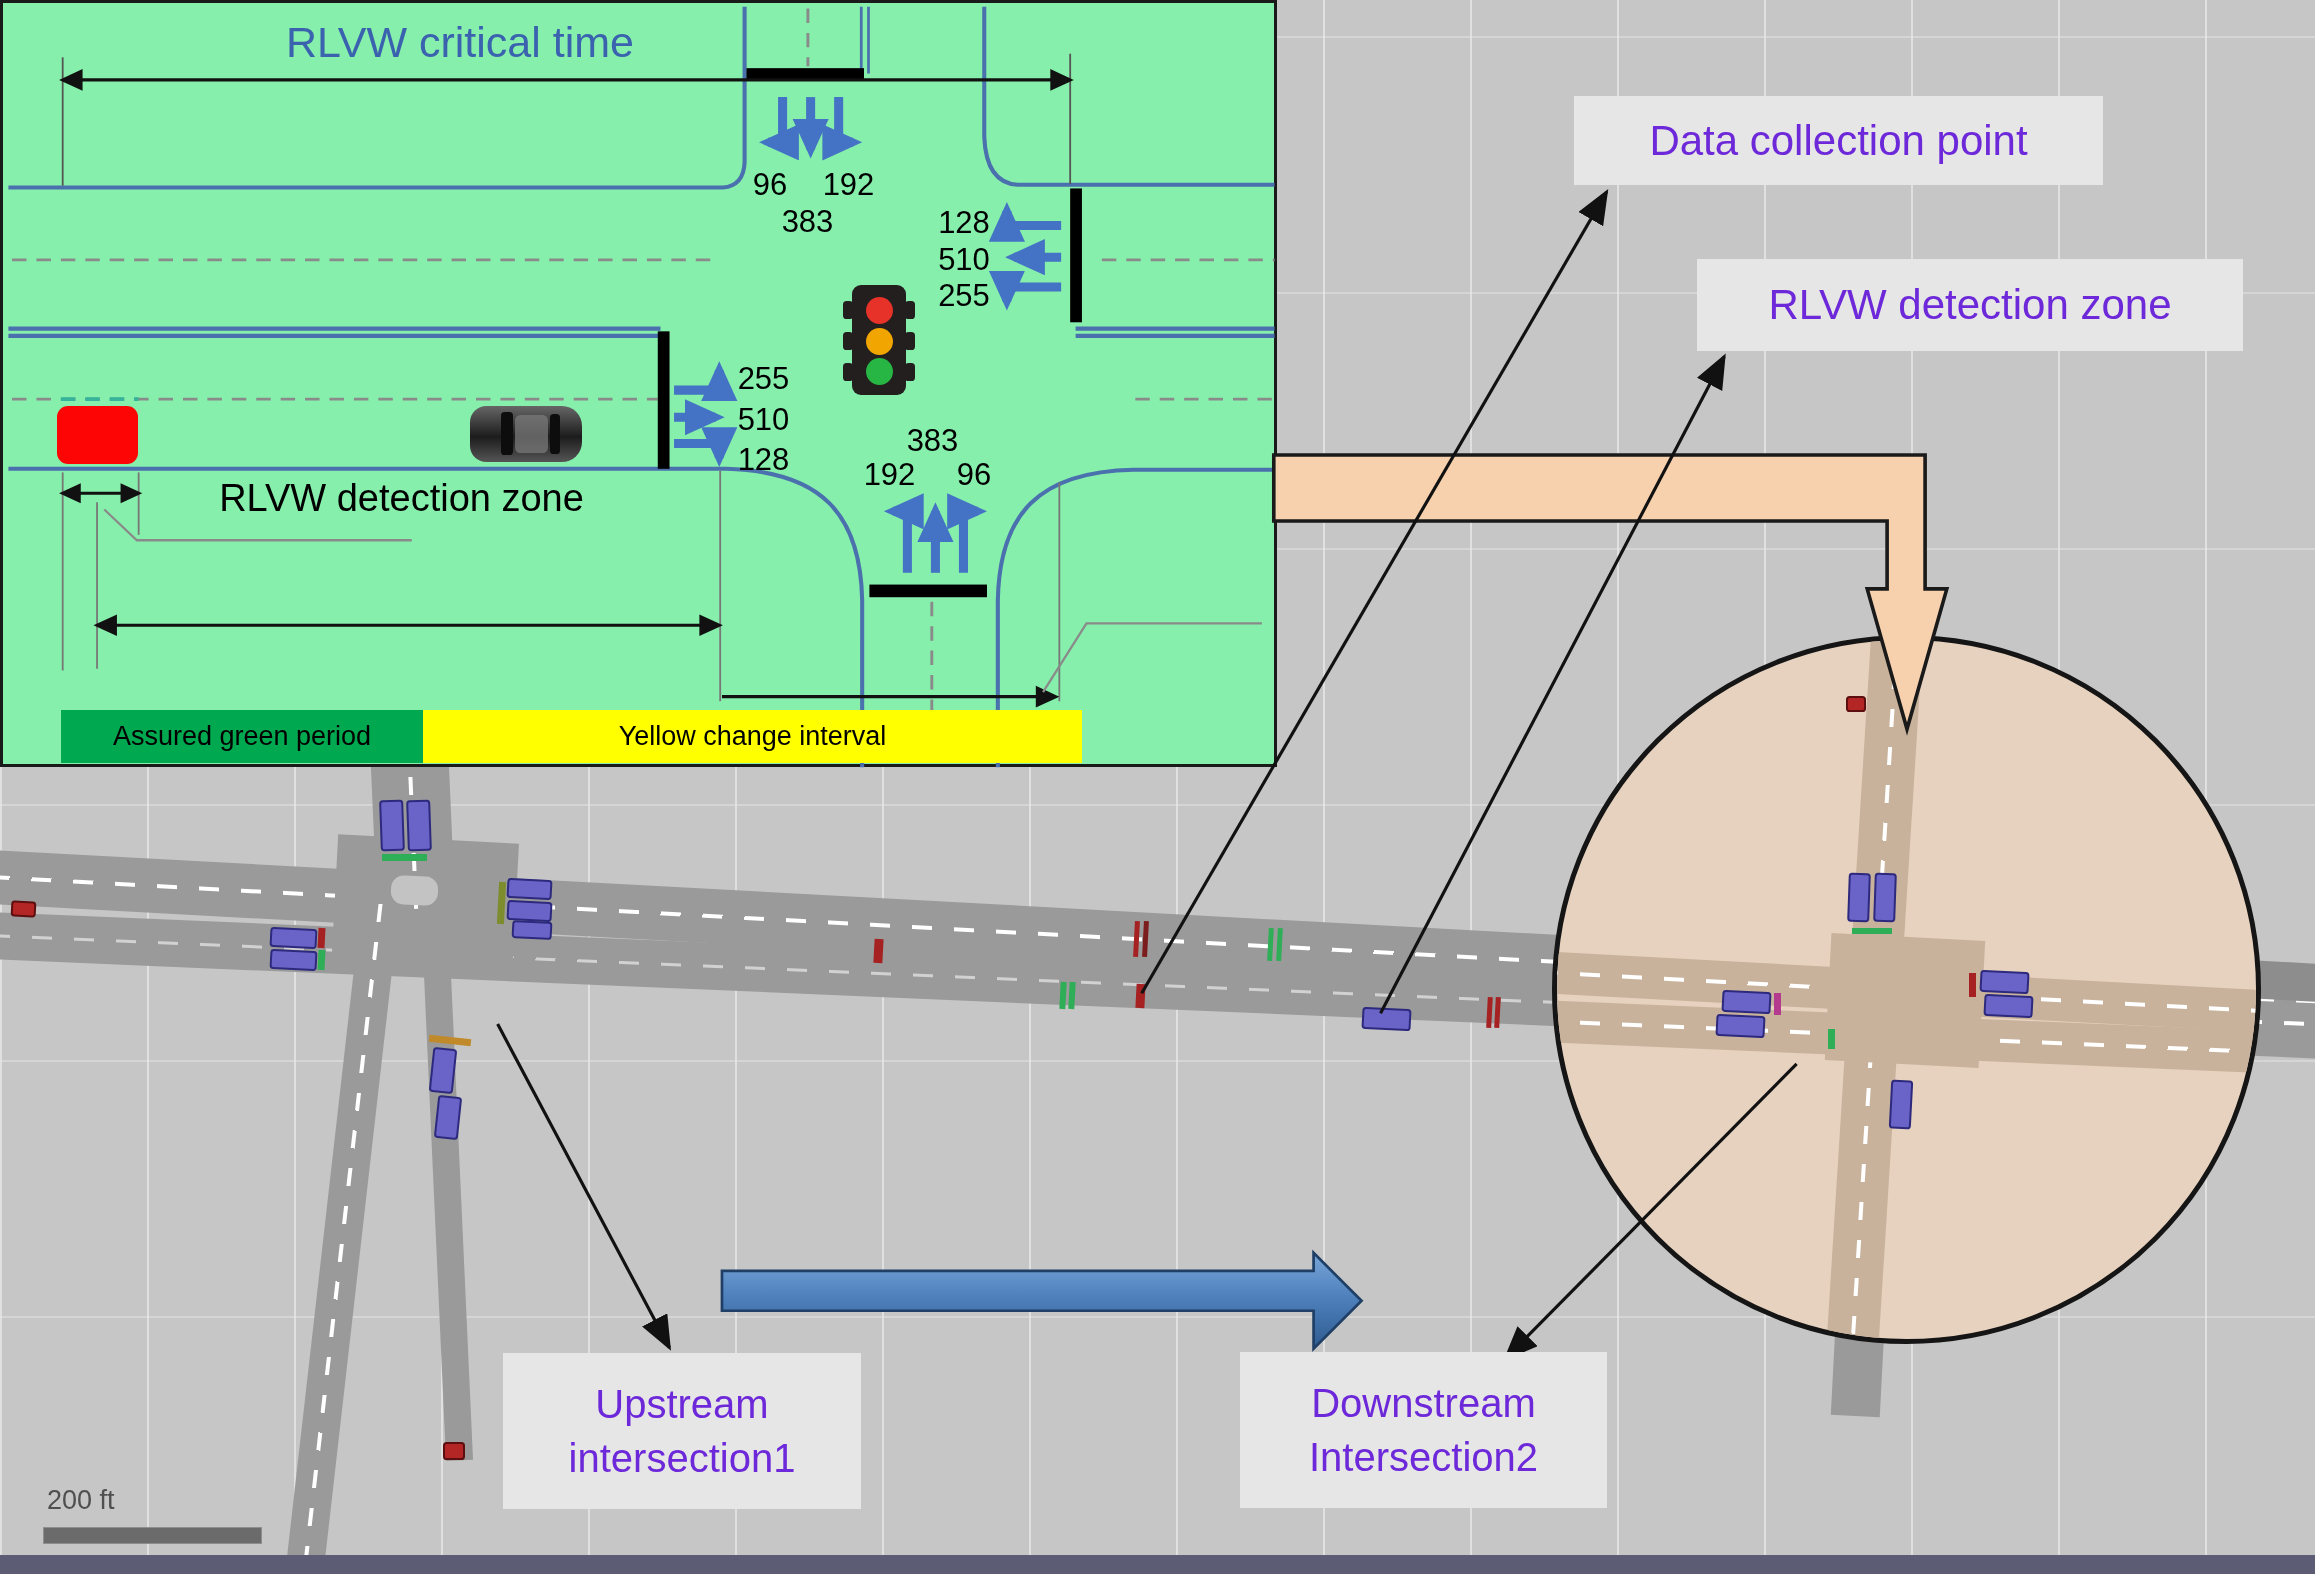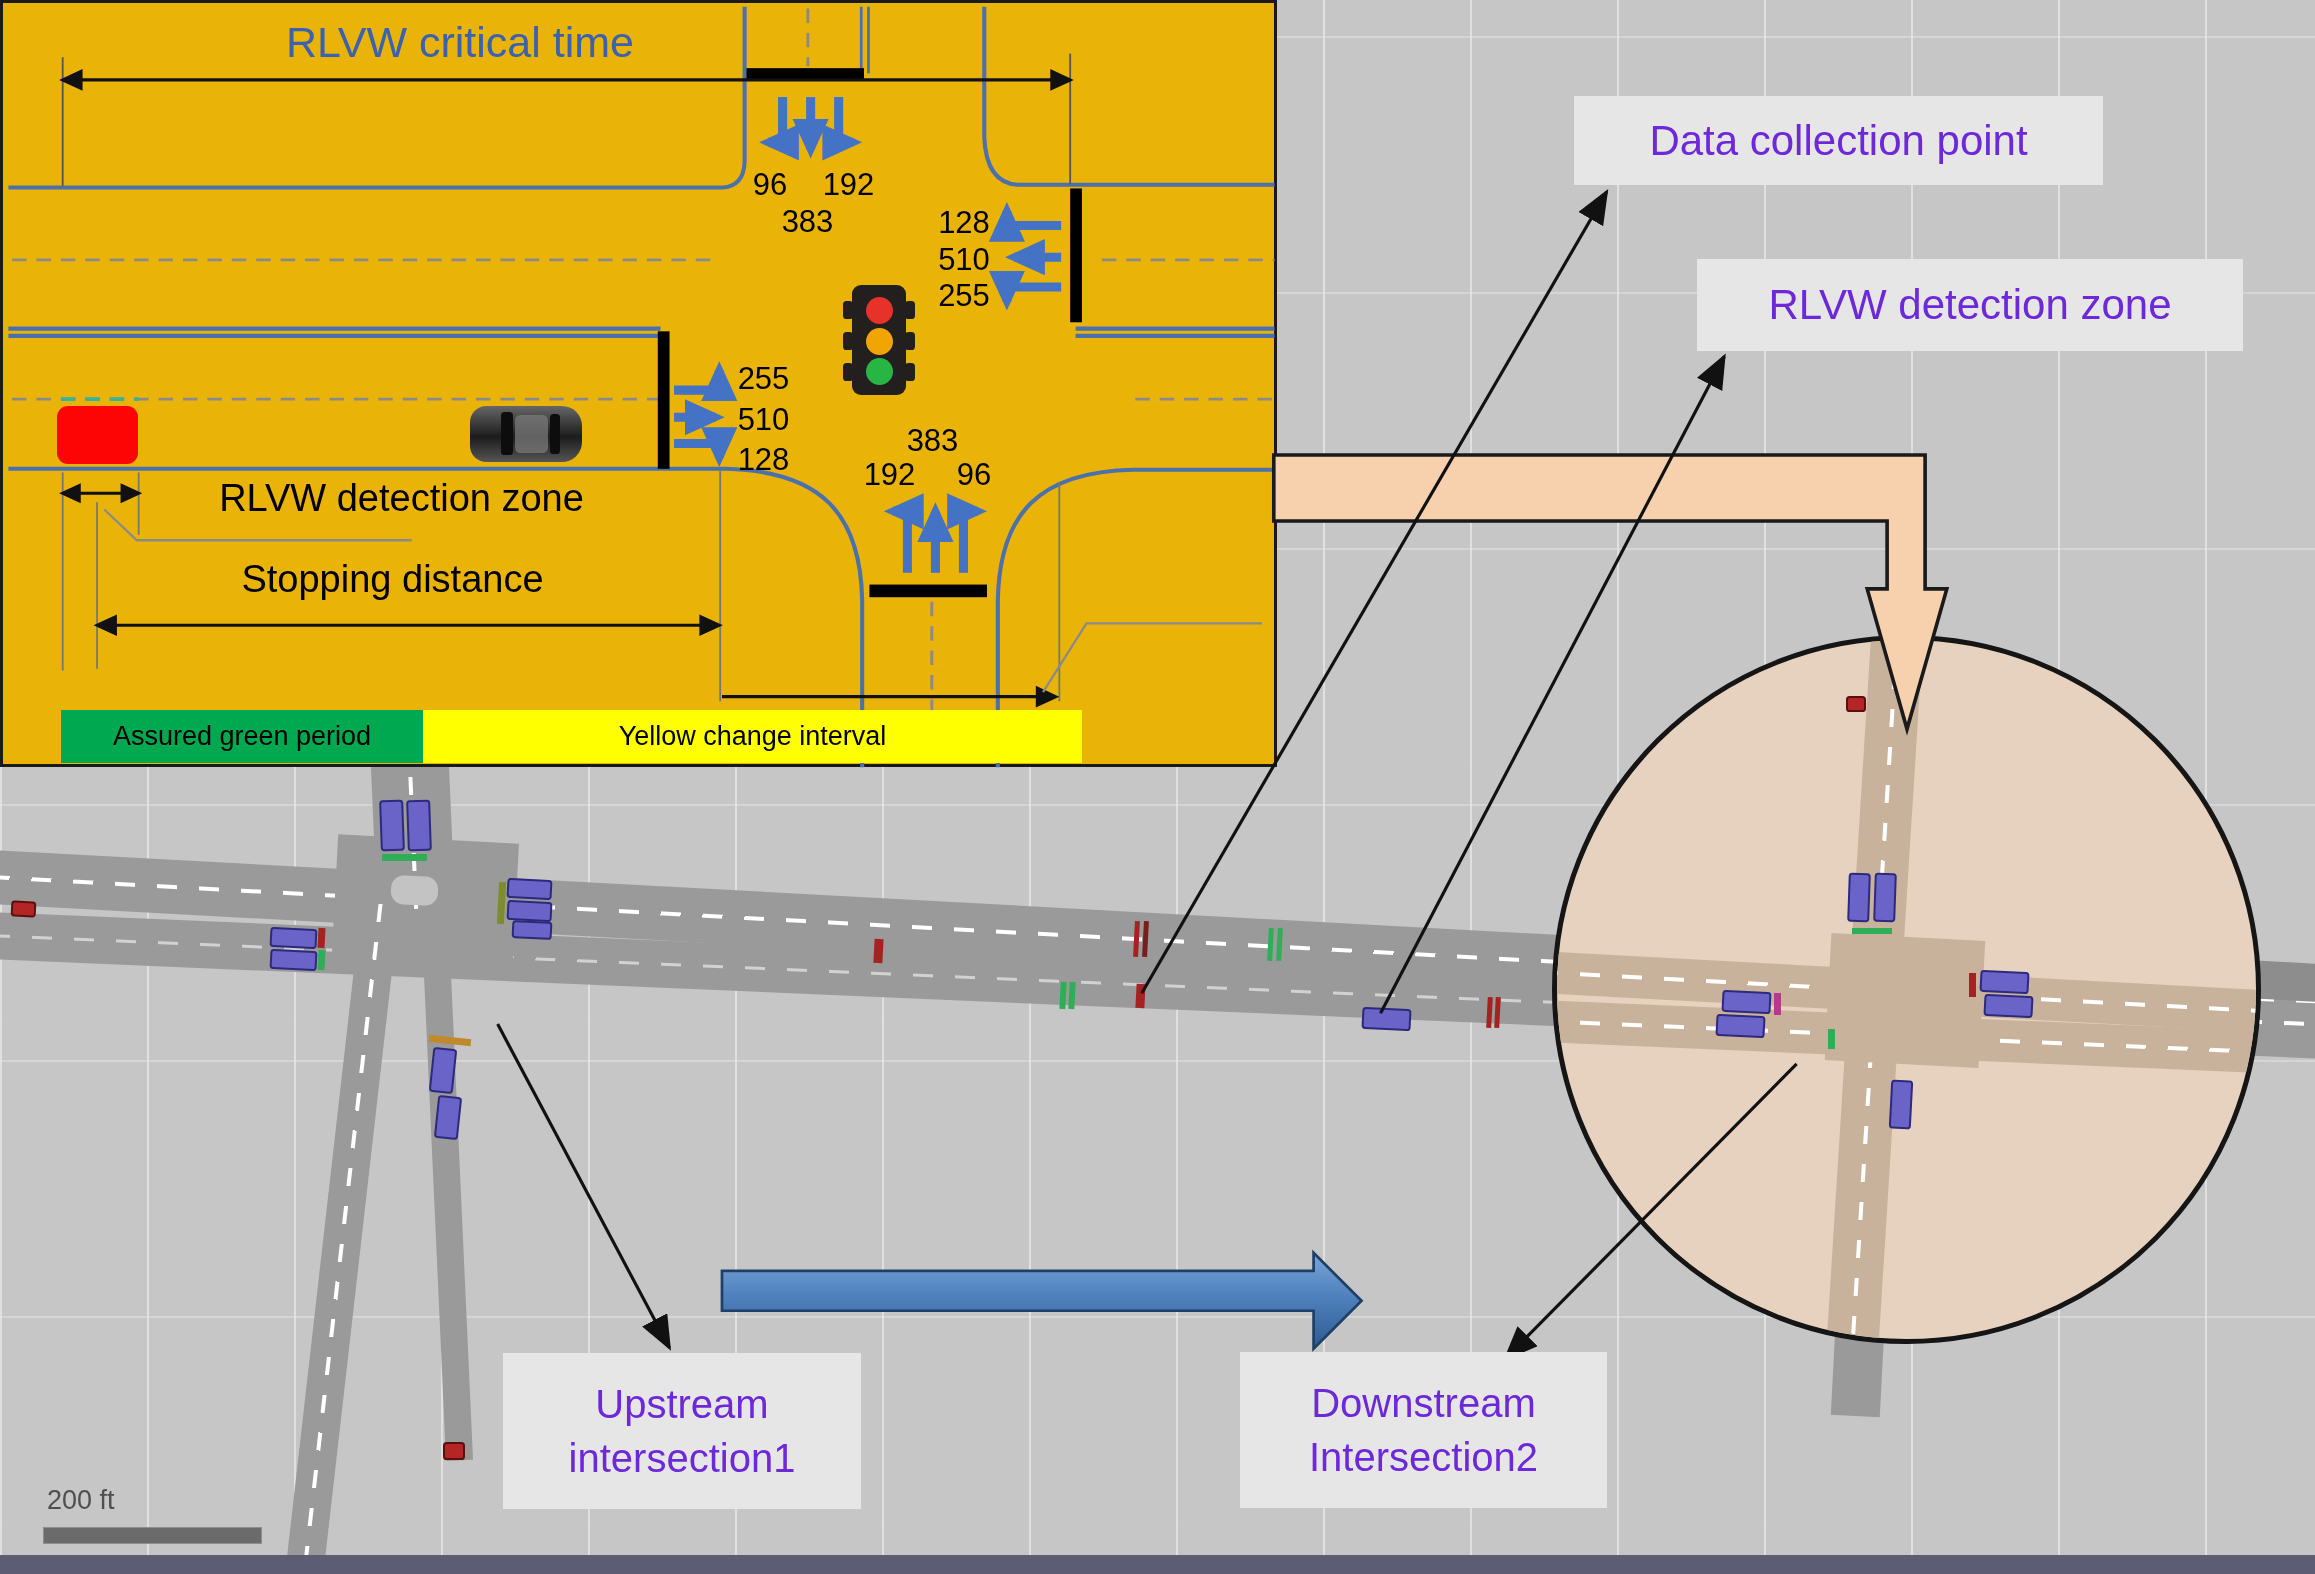--- a/index.html
+++ b/index.html
@@ -18,21 +18,21 @@
   .road .vdash{position:absolute;top:0;bottom:0;left:50%;width:3.6px;margin-left:-1.8px;
     background:repeating-linear-gradient(0deg,#fff 0 18px,transparent 18px 38px);}
   .veh{position:absolute;background:#6a63c8;border:2.7px solid #2d2a7e;border-radius:3.6px;z-index:2;box-sizing:border-box;}
   .veh.red{background:#b42525;border-color:#5d0f0f;}
   .tick{position:absolute;z-index:2;}
   
   #circle{position:absolute;left:1552px;top:635px;width:709px;height:709px;border-radius:50%;
     background:var(--circle-fill,#e7d2bf);border:5.4px solid #151515;overflow:hidden;z-index:3;box-sizing:border-box;}
   #circle .road{background:var(--circle-road,#c9b29c);}
   
-  #inset{position:absolute;left:0;top:0;width:1277px;height:767px;background:#eab308;
+  #inset{position:absolute;left:0;top:0;width:1277px;height:767px;background:#86efac;
     border:3.6px solid #1a1a1a;box-sizing:border-box;z-index:5;}
   #inset svg{position:absolute;left:0;top:0;}
   .num{position:absolute;font-size:31px;color:#000;text-align:center;line-height:1;}
   .itxt{position:absolute;color:#000;}
   #inset-title{left:136px;top:14.5px;width:642px;text-align:center;font-size:43px;color:var(--title-blue,#3a62ae);}
   #izone{left:136px;top:474px;width:525px;text-align:center;font-size:38px;}
   #istop{left:118px;top:555px;width:543px;text-align:center;font-size:38px;}
   #idtc{left:1063px;top:496px;width:208px;text-align:center;font-size:31px;line-height:40px;}
   .bar{position:absolute;top:707px;height:53px;display:flex;align-items:center;justify-content:center;
     font-size:27px;color:#000;z-index:6;}
@@ -241,21 +241,20 @@
     <div class="num" style="left:932px;top:241px;width:58px;">510</div>
     <div class="num" style="left:932px;top:277px;width:58px;">255</div>
     <div class="num" style="left:729px;top:360px;width:63px;">255</div>
     <div class="num" style="left:729px;top:401px;width:63px;">510</div>
     <div class="num" style="left:729px;top:441px;width:63px;">128</div>
     <div class="num" style="left:898px;top:422px;width:63px;">383</div>
     <div class="num" style="left:855px;top:456px;width:63px;">192</div>
     <div class="num" style="left:944px;top:456px;width:54px;">96</div>
 
     <div class="itxt" id="izone">RLVW detection zone</div>
-    <div class="itxt" id="istop">Stopping distance</div>
 
     <div class="abs" id="red-square"></div>
     <div class="abs" id="car">
       <div class="body"></div>
       <div class="win1"></div>
       <div class="win2"></div>
       <div class="roof"></div>
     </div>
 
     <div class="abs" id="tlight">

